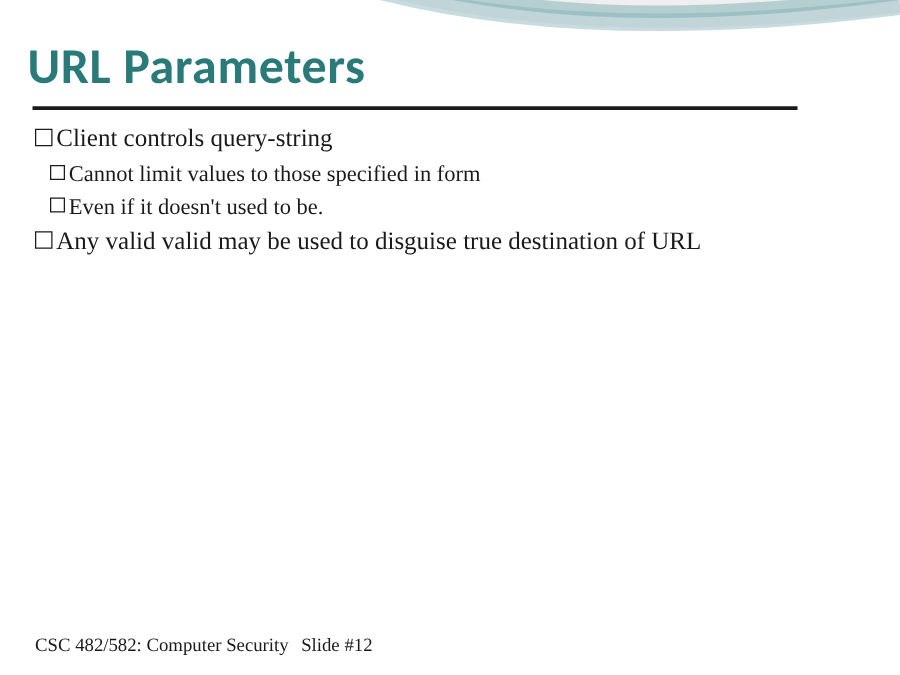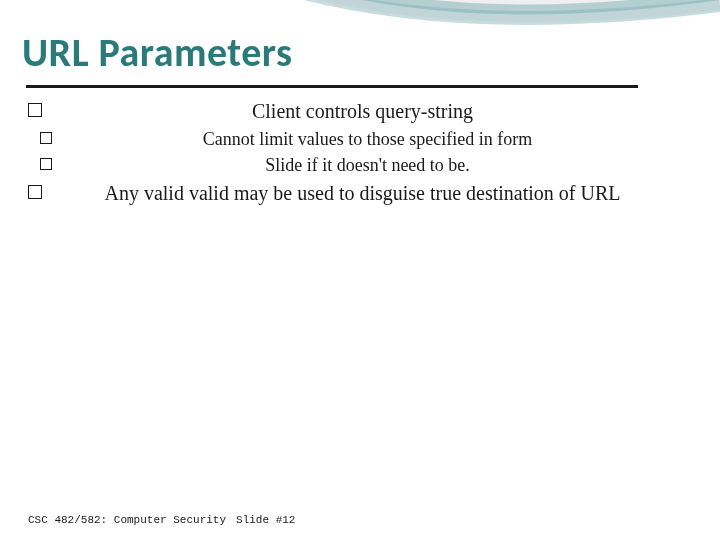--- a/index.html
+++ b/index.html
@@ -44,21 +44,20 @@
     left: 28px;
     right: 40px;
     font-size: 20px;
     color: #1a1a1a;
     line-height: 1.35;
   }
   .bullet-row {
     display: flex;
     align-items: flex-start;
     margin-bottom: 2px;
-    text-align: center;
   }
   .bullet-row.sub {
     margin-left: 12px;
     font-size: 18px;
   }
   .square {
     width: 14px;
     height: 14px;
     border: 1.5px solid #1a1a1a;
     margin-top: 5px;
@@ -71,22 +70,22 @@
     height: 12px;
     margin-top: 5px;
   }
   .text-wrap {
     flex: 1;
   }
   .footer {
     position: absolute;
     bottom: 14px;
     left: 28px;
-    font-family: Liberation Mono, monospace;
-    font-size: 11px;
+    font-family: Liberation Serif, serif;
+    font-size: 15px;
     color: #1a1a1a;
   }
   .footer span.sep {
     display: inline-block;
     width: 10px;
   }
 </style>
 </head>
 <body>
 
@@ -103,21 +102,21 @@
   <div class="bullet-row">
     <div class="square"></div>
     <div class="text-wrap">Client controls query-string</div>
   </div>
   <div class="bullet-row sub">
     <div class="square"></div>
     <div class="text-wrap">Cannot limit values to those specified in form</div>
   </div>
   <div class="bullet-row sub">
     <div class="square"></div>
-    <div class="text-wrap">Slide if it doesn't need to be.</div>
+    <div class="text-wrap">Even if it doesn't used to be.</div>
   </div>
   <div class="bullet-row">
     <div class="square"></div>
     <div class="text-wrap">Any valid valid may be used to disguise true destination of URL</div>
   </div>
 </div>
 
 <div class="footer">
   <span>CSC 482/582: Computer Security</span><span class="sep"></span><span>Slide #12</span>
 </div>

